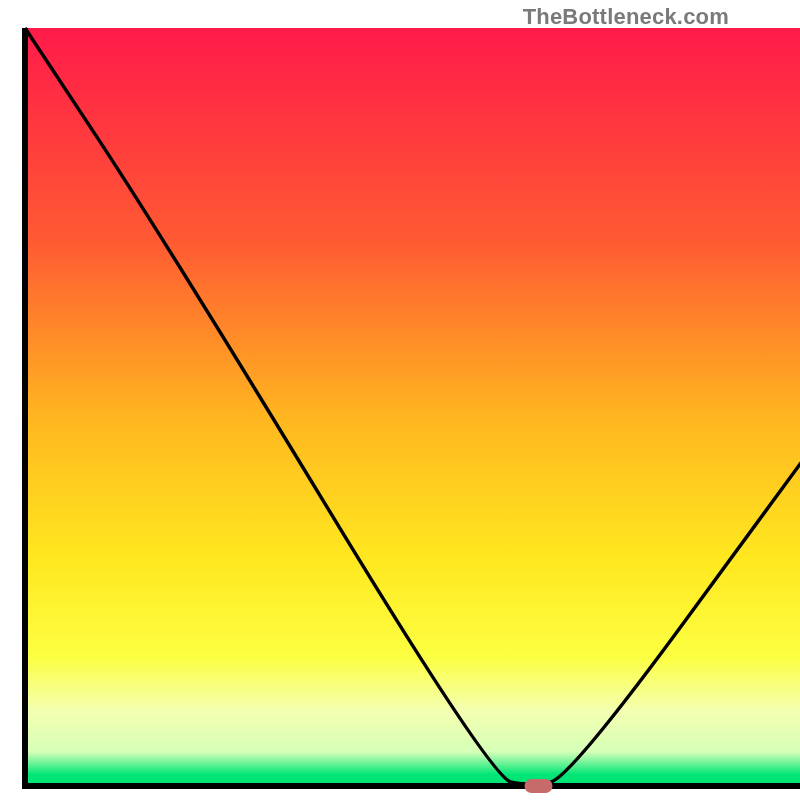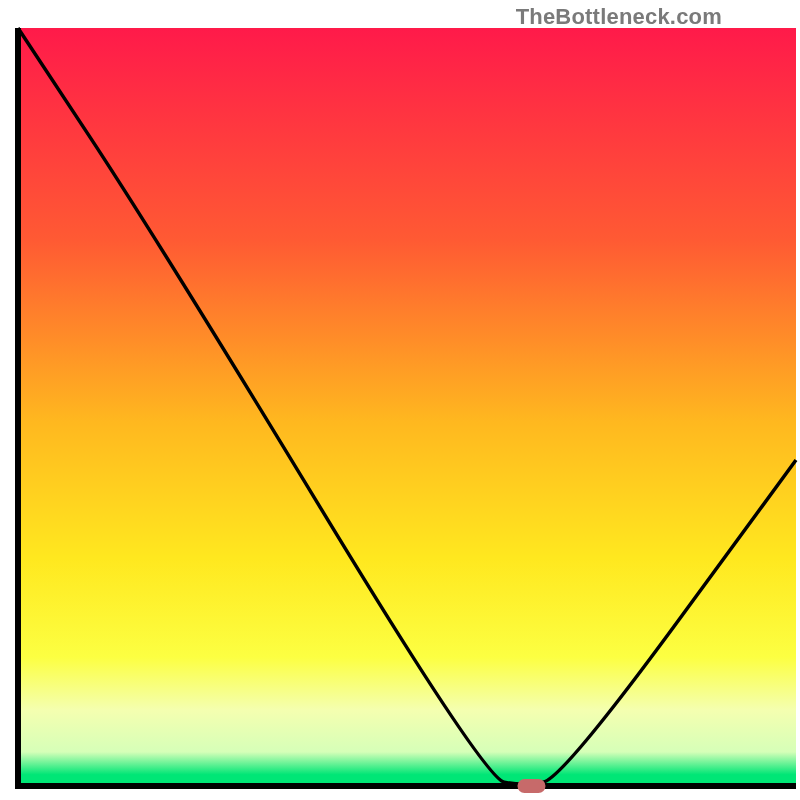--- a/index.html
+++ b/index.html
@@ -7,20 +7,21 @@
     padding: 0;
     width: 800px;
     height: 800px;
     background: #ffffff;
     font-family: Arial, Helvetica, sans-serif;
   }
   .container {
     position: relative;
     width: 732px;
     height: 800px;
+    padding-left: 7px;
   }
   .attribution {
     position: absolute;
     top: 4px;
     right: 10px;
     font-size: 22px;
     font-weight: bold;
     color: #7a7a7a;
     letter-spacing: 0.2px;
   }

